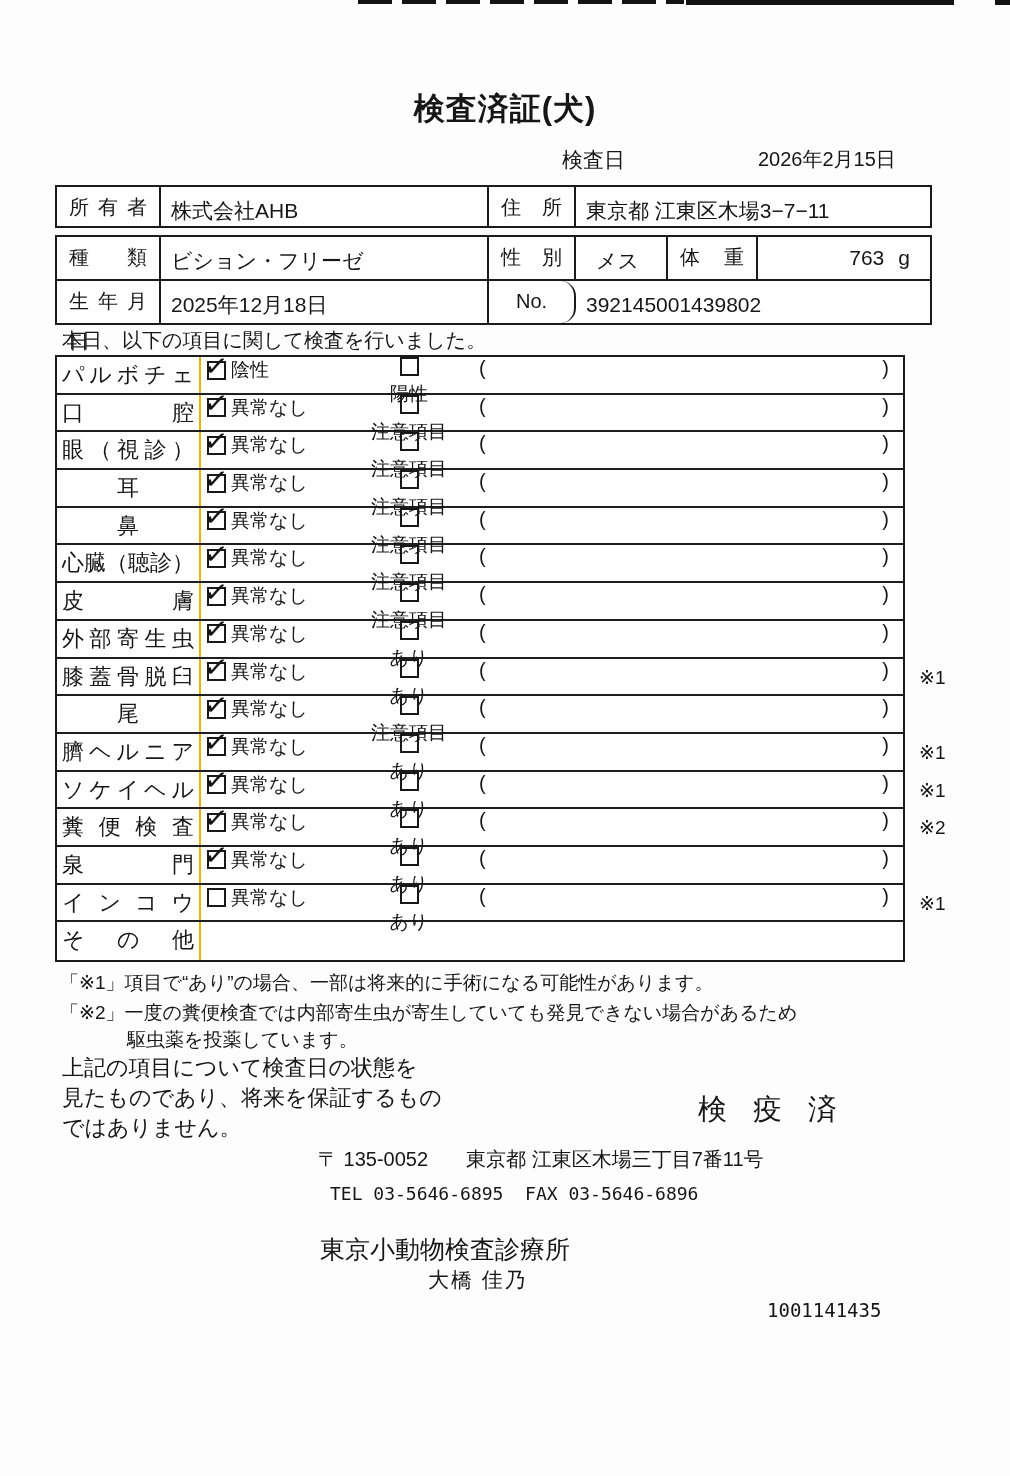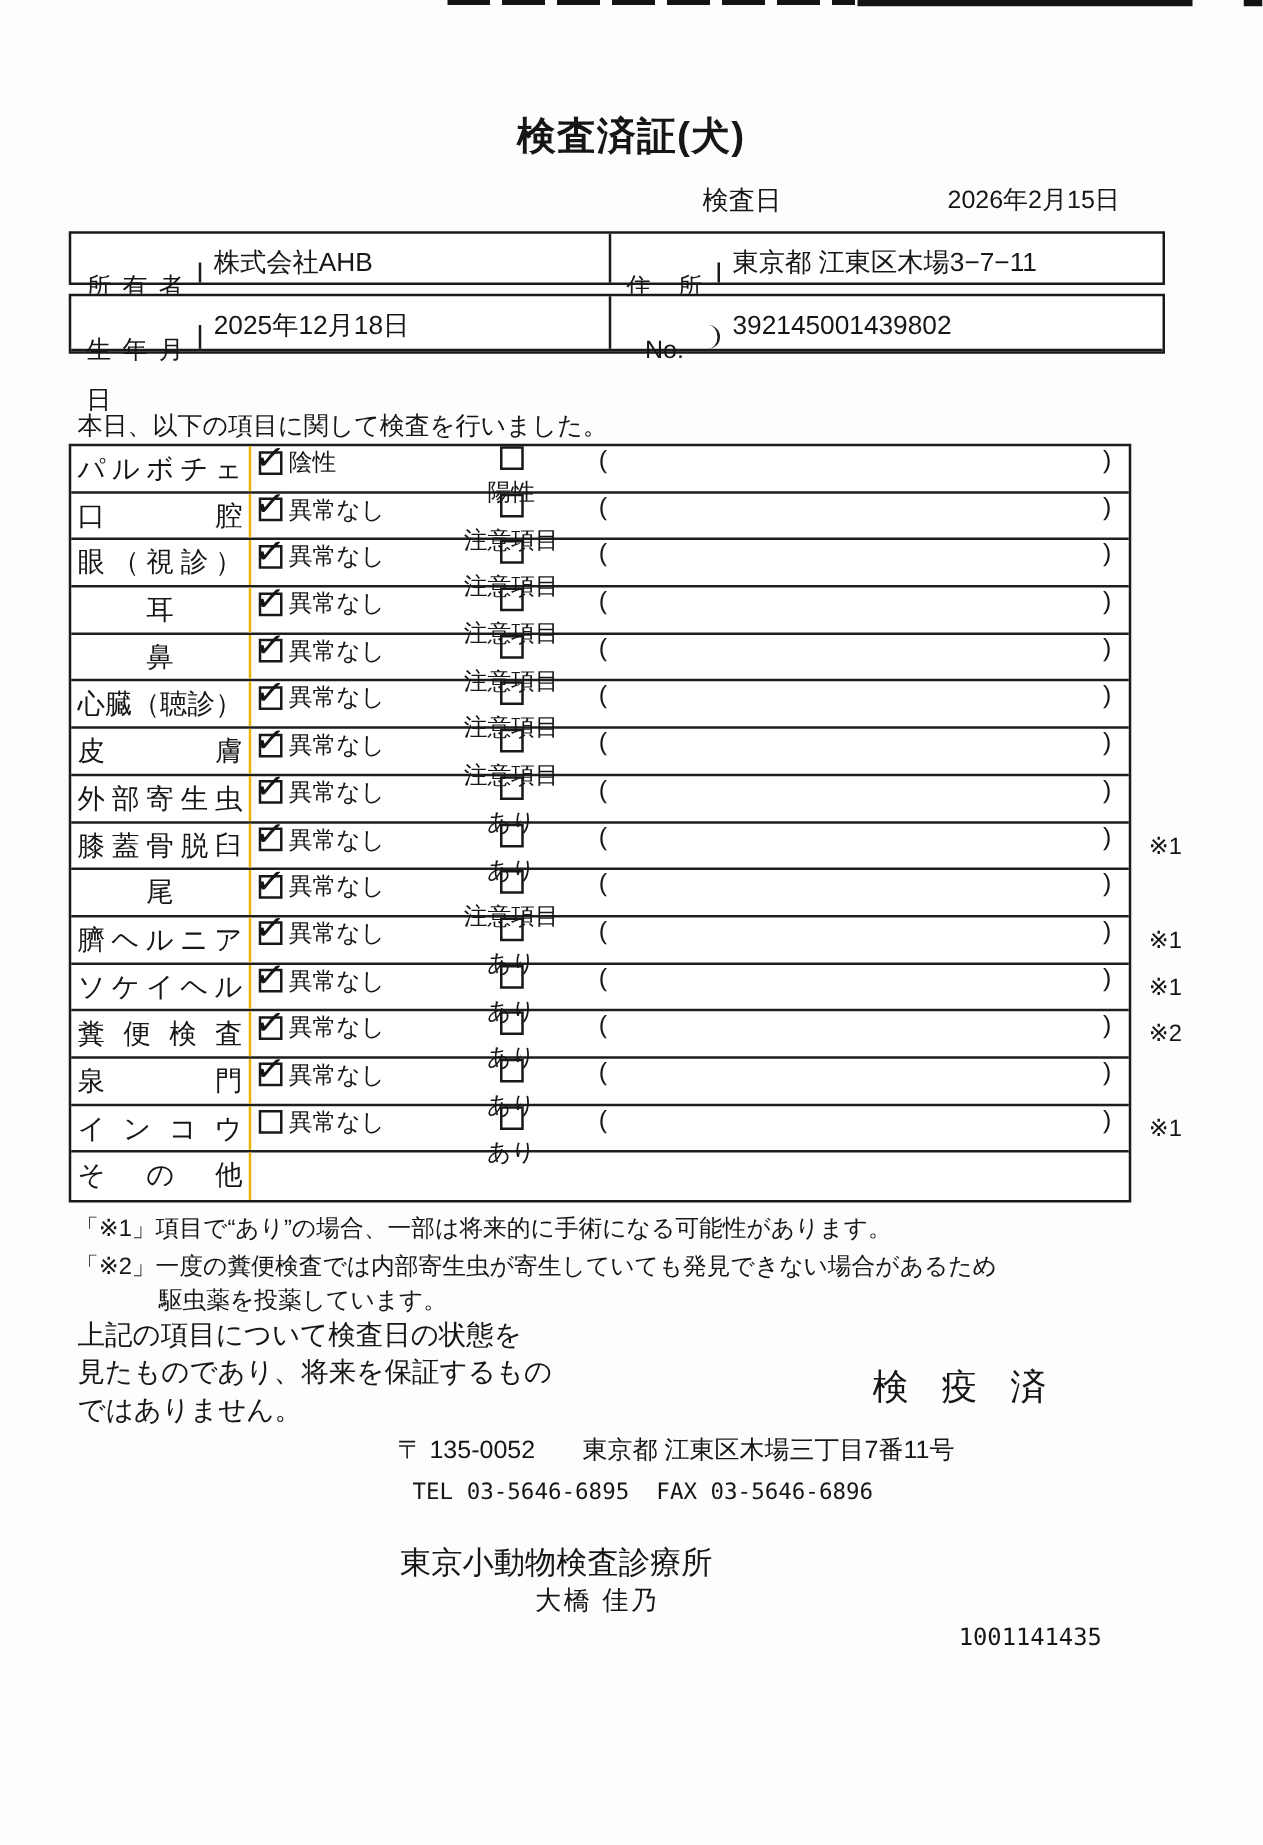--- a/index.html
+++ b/index.html
@@ -21,21 +21,21 @@
   .insp-date  { position:absolute; left:758px; top:146px; font-size:20px; }
 
   .tbl { position:absolute; left:55px; border:2.5px solid #1a1a1a; box-sizing:border-box; background:#fff; }
   .t1 { top:185px; width:877px; height:43px; display:flex; }
   .t2 { top:235px; width:877px; }
   .t2 .trow { display:flex; height:42px; }
   .t2 .trow:first-child { border-bottom:2px solid #1a1a1a; }
   .hcell {
     box-sizing:border-box; border-right:2px solid #1a1a1a;
     font-size:20px; line-height:40px; padding:0 12px;
-    text-align:justify; text-align-last:justify; display:block; flex:none;margin-top:23px;
+    text-align:justify; text-align-last:justify; display:block; flex:none;
   }
   .hcell.latin { text-align:center; text-align-last:center; padding:0 4px;border-radius:15px; }
   .vcell {
     box-sizing:border-box; font-size:21px; line-height:40px;
     padding:4px 10px; flex:none; display:block; white-space:nowrap;
   }
   .vcell.bordered { border-right:2px solid #1a1a1a; }
   .w-label { width:104px; } .w-val1 { width:328px; } .w-label2 { width:87px; }
   .w-sex { width:92px; } .w-wlabel { width:90px; }
   .weight-cell { flex:1; display:flex; justify-content:flex-end; align-items:center; gap:14px; padding-right:20px; font-size:21px; }
@@ -93,20 +93,31 @@
 
 <div class="tbl t1">
   <span class="hcell w-label">所有者</span>
   <span class="vcell bordered w-val1">株式会社AHB</span>
   <span class="hcell w-label2">住所</span>
   <span class="vcell flex1">東京都 江東区木場3−7−11</span>
 </div>
 
 <div class="tbl t2">
   <div class="trow">
+    <span class="hcell w-label">種類</span>
+    <span class="vcell bordered w-val1">ビション・フリーゼ</span>
+    <span class="hcell w-label2">性別</span>
+    <span class="vcell bordered w-sex" style="padding-left:20px;">メス</span>
+    <span class="hcell w-wlabel">体重</span>
+    <span class="weight-cell">
+      <span>763</span>
+      <span>g</span>
+    </span>
+  </div>
+  <div class="trow">
     <span class="hcell w-label">生年月日</span>
     <span class="vcell bordered w-val1">2025年12月18日</span>
     <span class="hcell latin w-label2">No.</span>
     <span class="vcell flex1">392145001439802</span>
   </div>
 </div>
 
 <div class="intro">本日、以下の項目に関して検査を行いました。</div>
 
 <div class="check-table" id="check-table">

